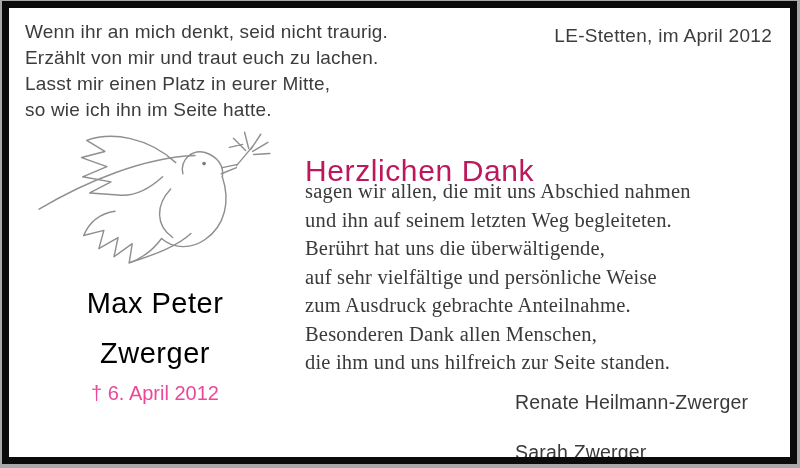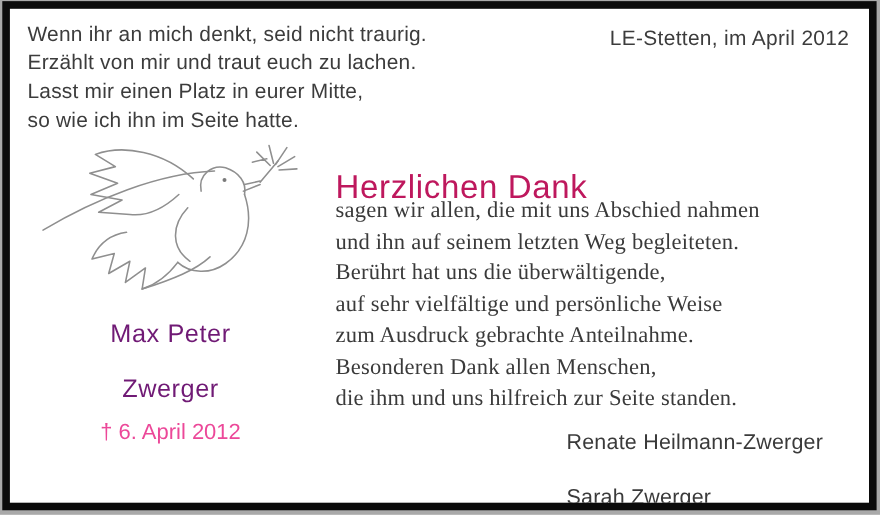--- a/index.html
+++ b/index.html
@@ -47,23 +47,23 @@
     left: 296px; top: 169px;
     font-size: 20.5px;
     line-height: 28.5px;
     color: #3a3a3a;
     letter-spacing: 0.2px;
   }
   .thanks-body div { white-space: nowrap; font-family: Liberation Serif, serif; }
   .name-block {
     left: 8px; top: 270px; width: 276px;
     text-align: center;
-    font-size: 23px;
+    font-size: 29px;
     line-height: 50px;
-    color: #701a75;
+    color: #000000;
     letter-spacing: 0.5px;
   }
   .death-date {
     left: 8px; top: 374px; width: 276px;
     text-align: center;
     font-size: 20px;
     color: #ec4899;
   }
   .mourners {
     left: 506px; top: 358px;

